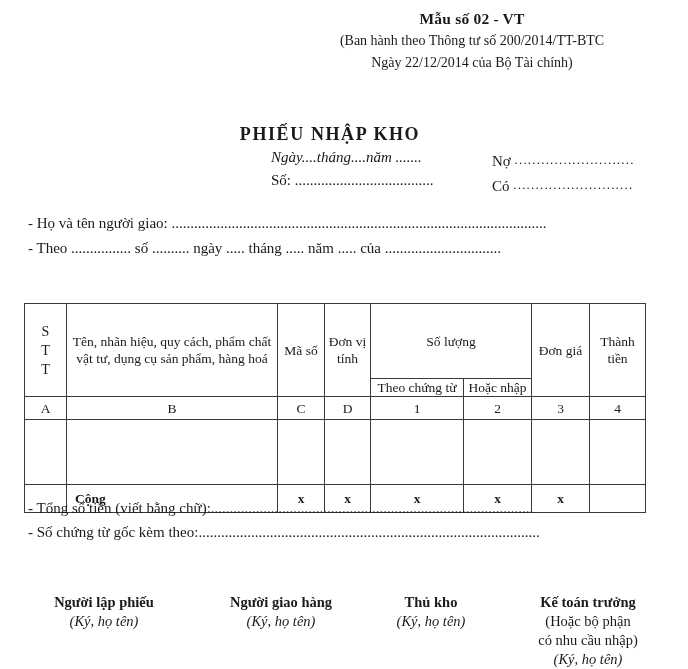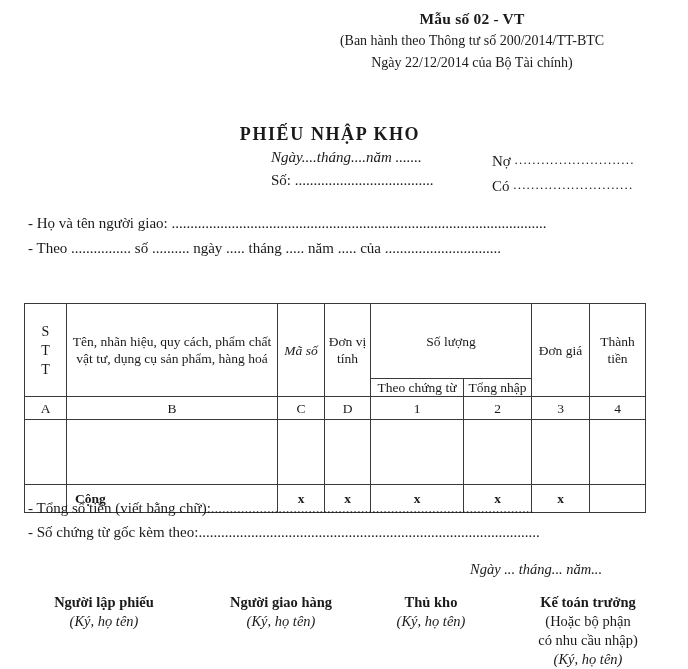--- a/index.html
+++ b/index.html
@@ -139,21 +139,21 @@
     vertical-align: middle;
     font-size: 13.5px;
     line-height: 17px;
     padding: 0;
   }
   table.goods th {
     font-weight: normal;
   }
   th.stt { width: 42px; }
   th.name { width: 211px; margin-left: 44px; }
-  th.code { width: 47px; font-style: italic; }
+  th.code { width: 47px; }
   th.unit { width: 46px; }
   th.qty-doc { width: 93px; }
   th.qty-act { width: 68px; }
   th.price { width: 58px; }
   th.amount { width: 56px; }
 
   .hdr-row th { height: 74px; }
   .stt-stack {
     display: block;
     line-height: 19px;
@@ -278,21 +278,21 @@
           </th>
           <th class="name" rowspan="2">Tên, nhãn hiệu, quy cách, phẩm chất vật tư, dụng cụ sản phẩm, hàng hoá</th>
           <th class="code" rowspan="2">Mã số</th>
           <th class="unit" rowspan="2">Đơn vị tính</th>
           <th class="qty-group" colspan="2">Số lượng</th>
           <th class="price" rowspan="2">Đơn giá</th>
           <th class="amount" rowspan="2">Thành tiền</th>
         </tr>
         <tr>
           <th class="qty-doc">Theo chứng từ</th>
-          <th class="qty-act">Tổng nhập</th>
+          <th class="qty-act">Hoặc nhập</th>
         </tr>
         <tr class="letters-row">
           <td>A</td>
           <td>B</td>
           <td>C</td>
           <td>D</td>
           <td>1</td>
           <td>2</td>
           <td>3</td>
           <td>4</td>
@@ -321,21 +321,20 @@
         </tr>
       </tbody>
     </table>
   </div>
 
   <div class="bottom-lines">
     <div class="line">- Tổng số tiền (viết bằng chữ):......................................................................................</div>
     <div class="line">- Số chứng từ gốc kèm theo:...........................................................................................</div>
   </div>
 
-  <div class="sig-date">Ngày ... tháng...  năm...</div>
 
   <div class="signatures">
     <div class="sig sig-1">
       <span class="role">Người lập phiếu</span>
       <span class="note">(Ký, họ tên)</span>
     </div>
     <div class="sig sig-2">
       <span class="role">Người giao hàng</span>
       <span class="note">(Ký, họ tên)</span>
     </div>

